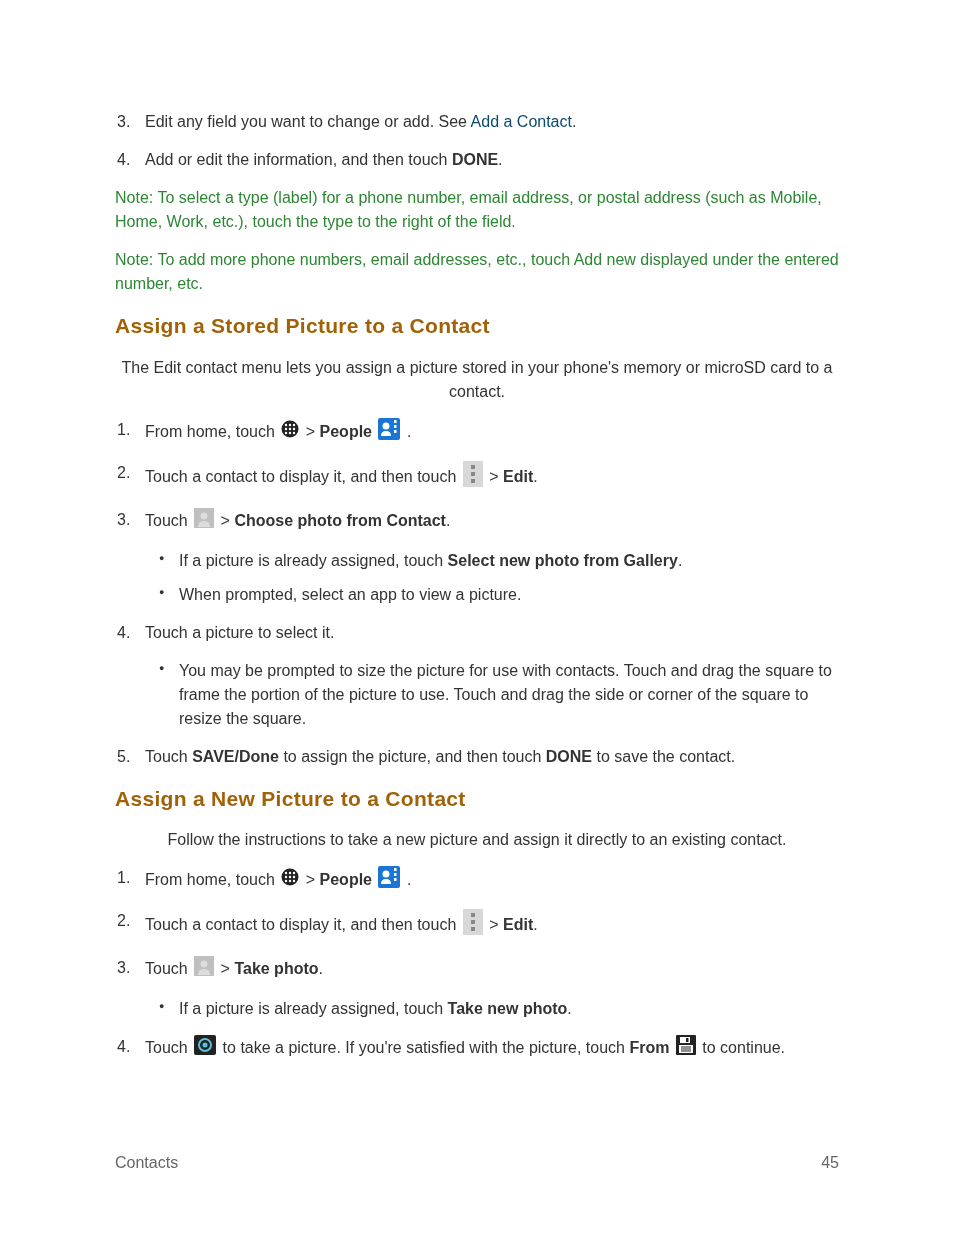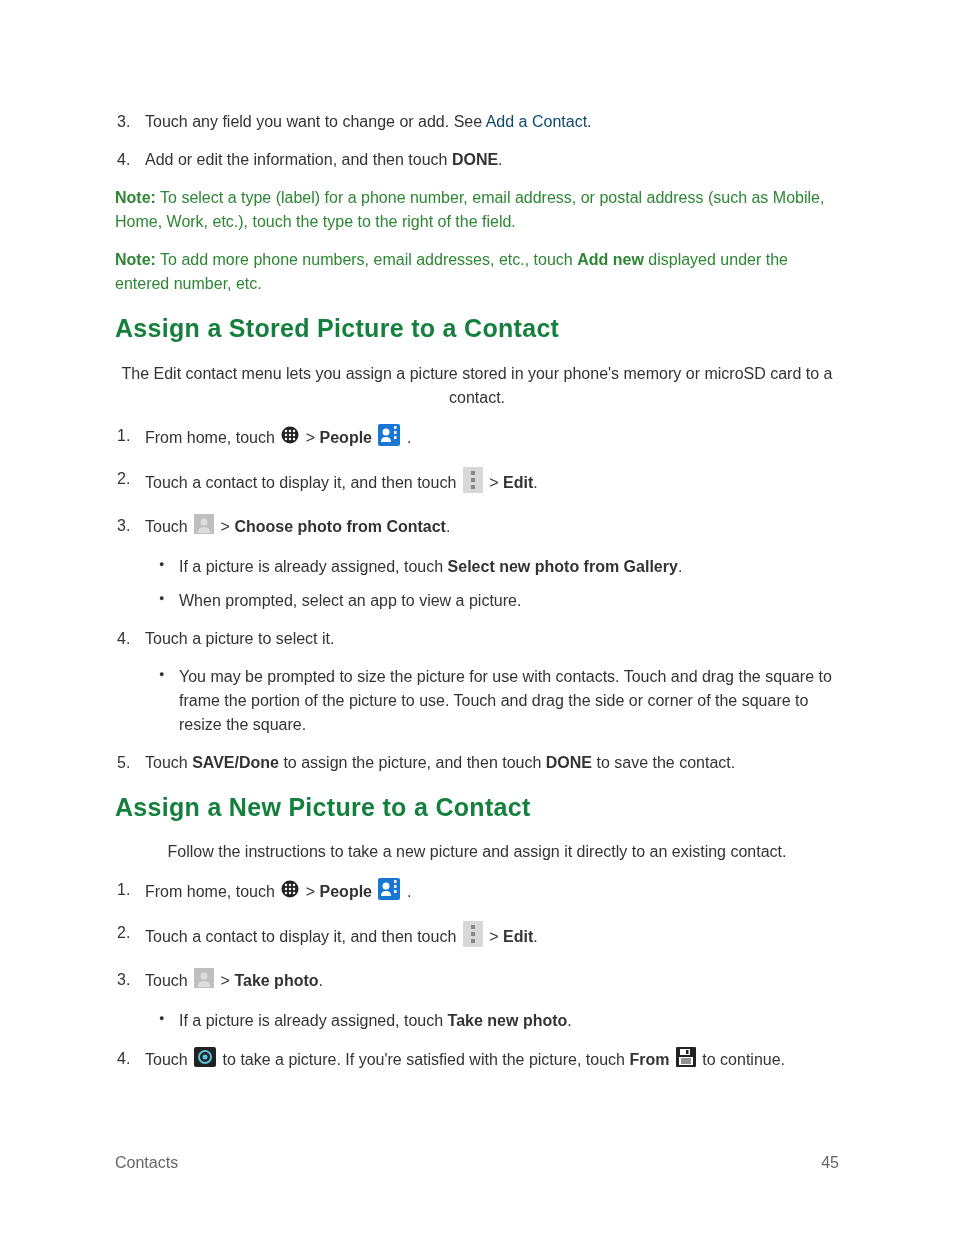--- a/index.html
+++ b/index.html
@@ -40,29 +40,29 @@
       content: "●";
       position: absolute;
       left: -20px;
       top: 3px;
       font-size: 9px;
     }
     .note {
       color: #2d8633;
       margin-bottom: 14px;
     }
-    .note strong { font-weight: bold; }
+    .note strong { font-weight: normal; }
     .link {
       color: #0c4a6e;
     }
     h2 {
       font-family: Arial, Helvetica, sans-serif;
       font-weight: 900;
-      font-size: 25px;
-      color: #15803d;
+      font-size: 21px;
+      color: #a16207;
       margin-top: 12px;
       margin-bottom: 14px;
       letter-spacing: 0.3px;
     }
     p.body {
       margin-bottom: 14px;
       text-align: center;
     }
     .icon-inline {
       display: inline-block;
@@ -80,21 +80,21 @@
       font-size: 16px;
     }
     b { font-weight: bold; }
   </style>
 </head>
 <body>
 
 <ol class="numbered">
   <li>
     <span class="num">3.</span>
-    <span>Touch any field you want to change or add. See </span><span class="link">Add a Contact</span><span>.</span>
+    <span>Edit any field you want to change or add. See </span><span class="link">Add a Contact</span><span>.</span>
   </li>
   <li>
     <span class="num">4.</span>
     <span>Add or edit the information, and then touch </span><b>DONE</b><span>.</span>
   </li>
 </ol>
 
 <p class="note">
   <strong>Note:</strong><span> To select a type (label) for a phone number, email address, or postal address (such as Mobile, Home, Work, etc.), touch the type to the right of the field.</span>
 </p>

